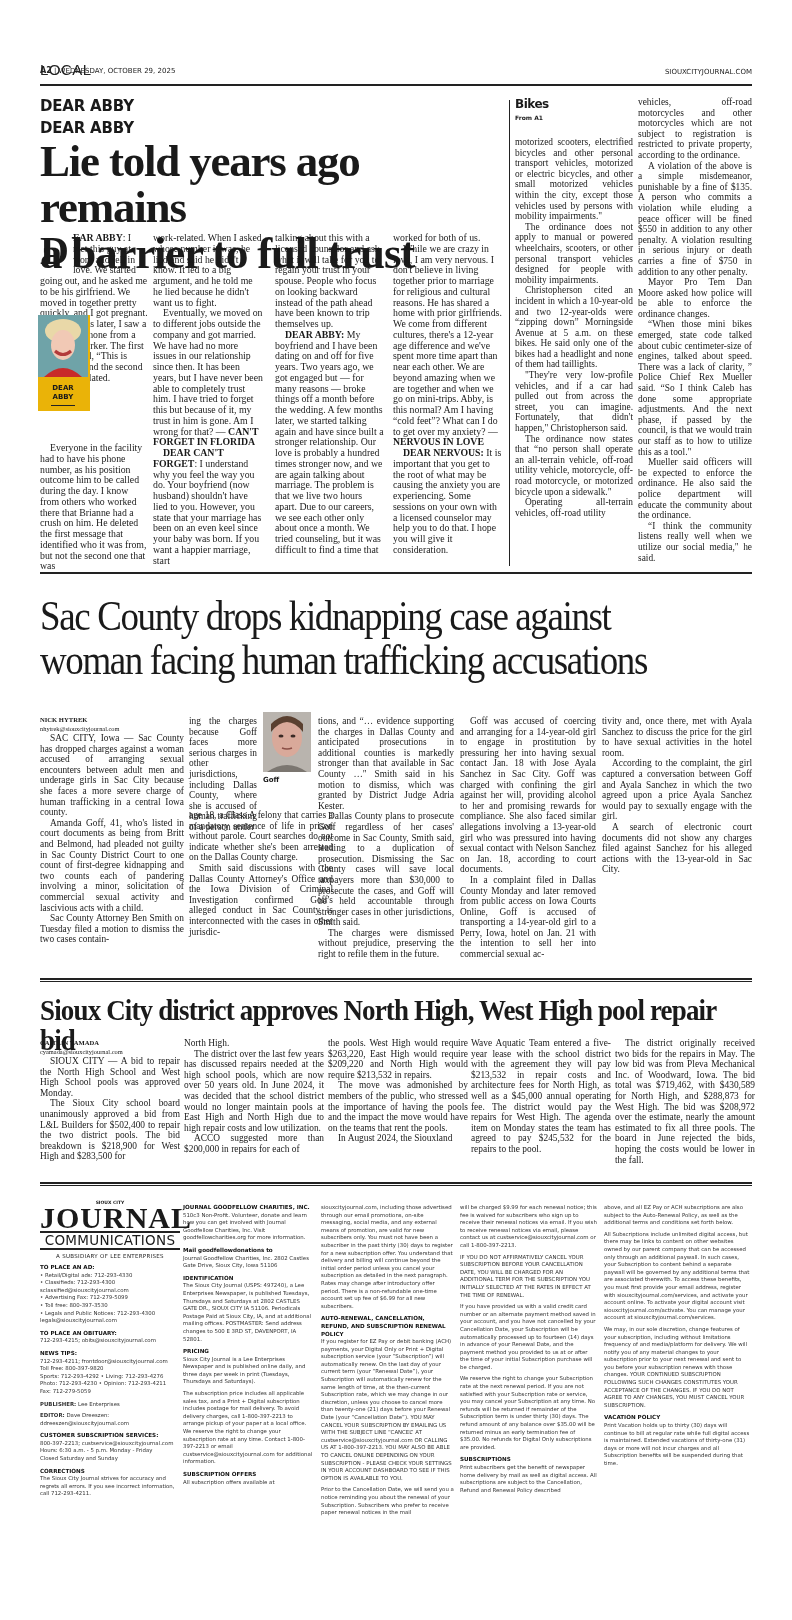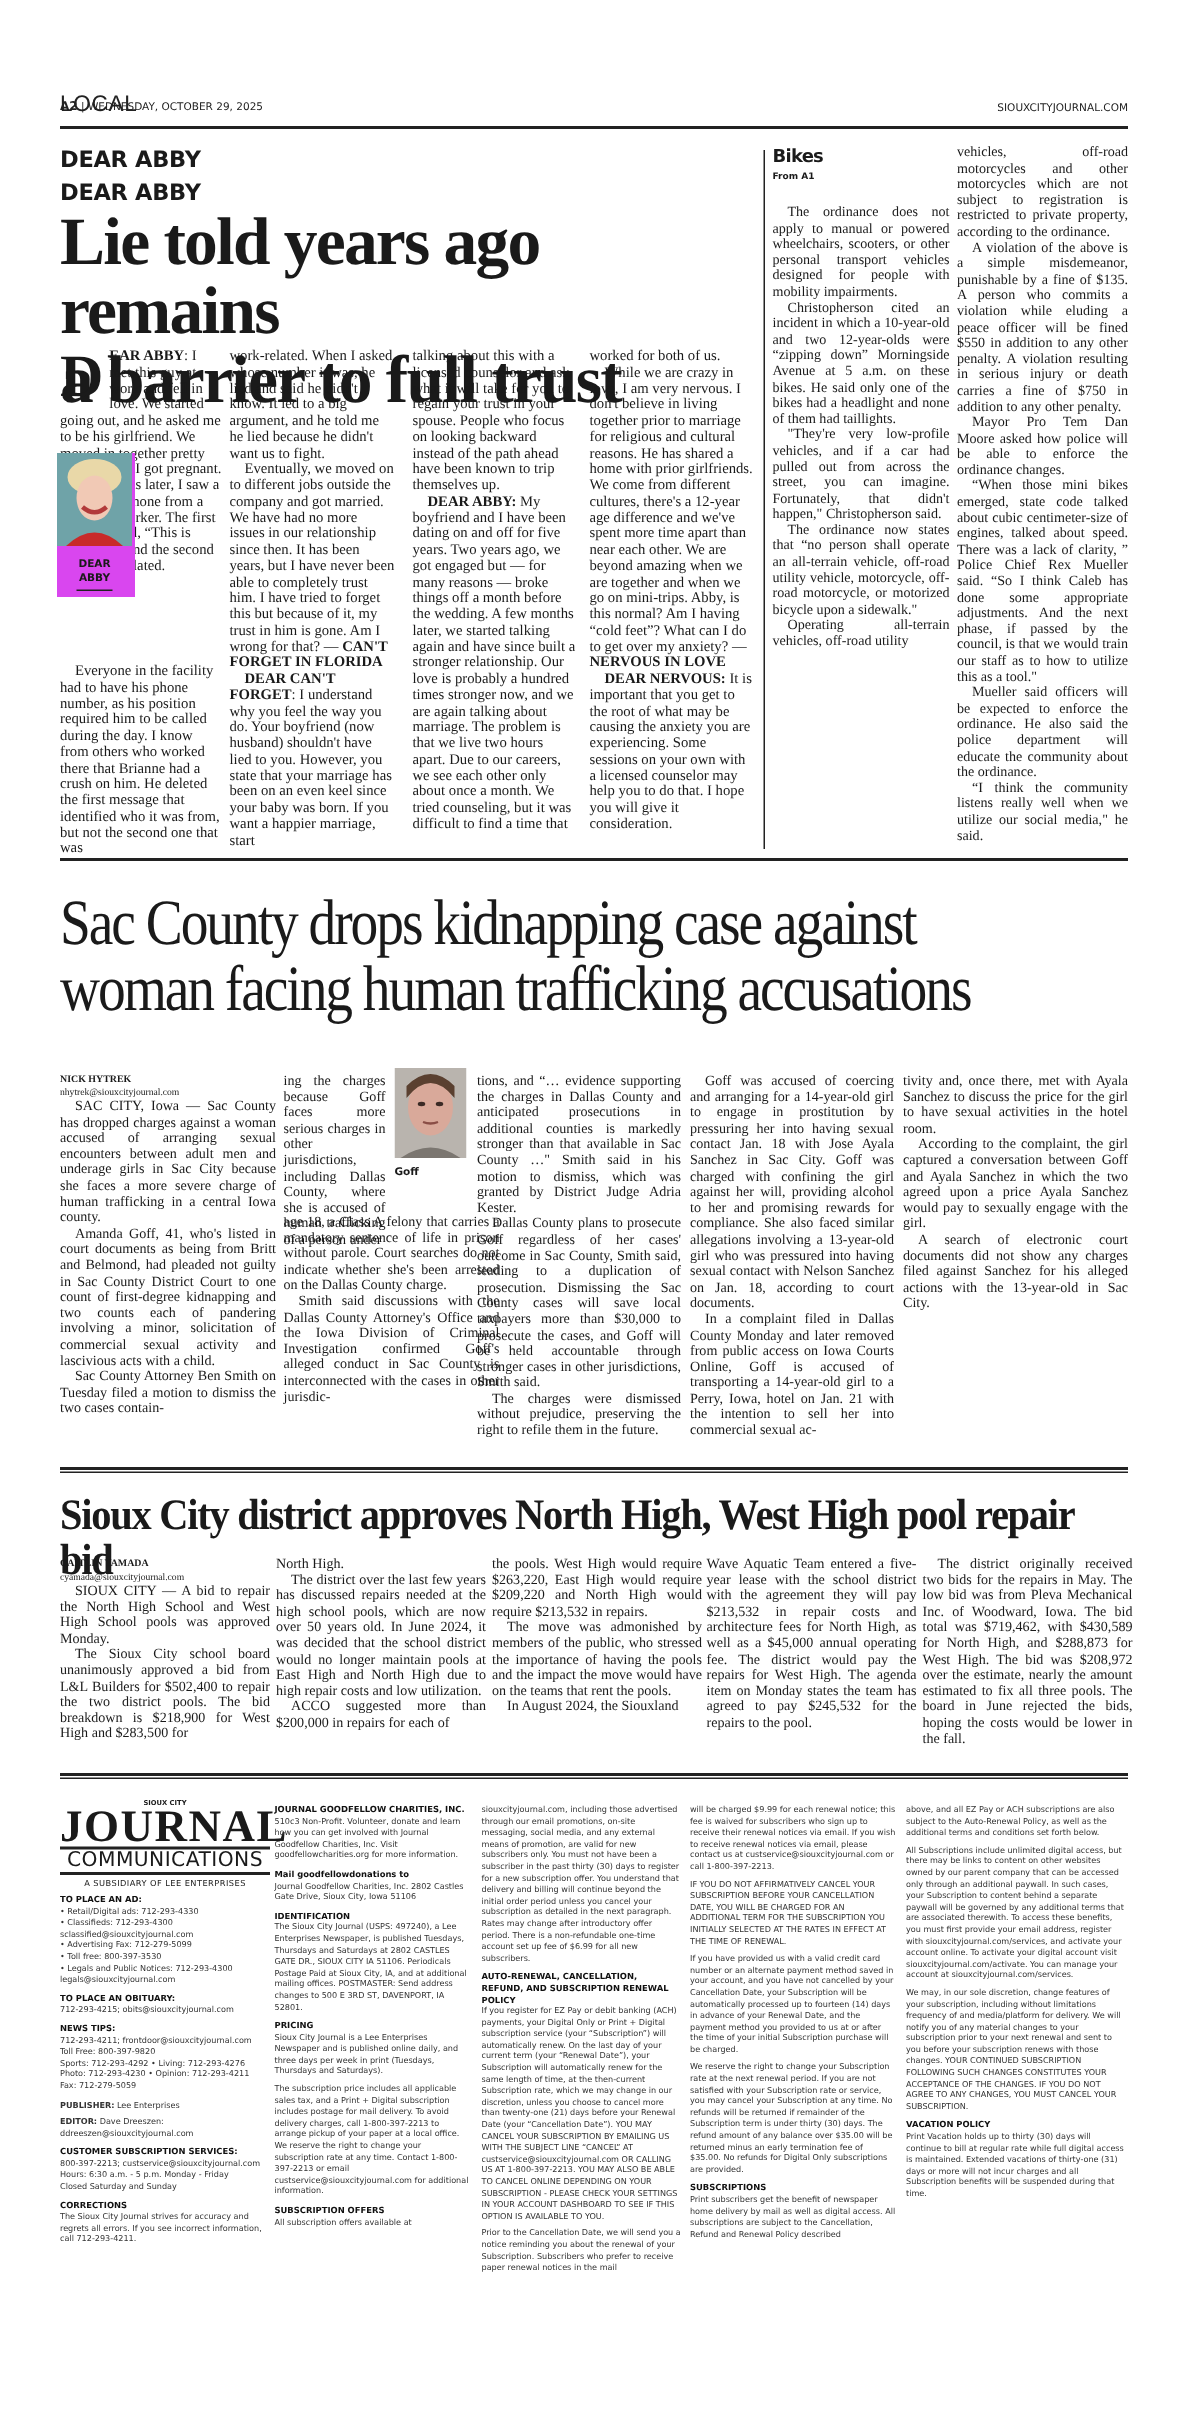--- a/index.html
+++ b/index.html
@@ -50,37 +50,37 @@
     <div>a barrier to full trust</div>
   </div>
 </div>
 
 <div class="abs abby" style="left:40px;top:233px;width:108px">
   <div class="col">
     <p class="ni"><span class="dropcap">D</span><b>EAR ABBY</b><span>: I met this guy at work and fell in love. We started going out, and he asked me to be his girlfriend. We moved in together pretty quickly, and I got pregnant. Three months later, I saw a text on his phone from a female coworker. The first message said, “This is ‘Brianne’” and the second was work-related.</span></p>
   </div>
 </div>
 
-<div class="abs" style="left:38px;top:302px;width:52px;height:96px;background:#d946ef">
+<div class="abs" style="left:38px;top:315px;width:52px;height:96px;background:#eab308">
   <svg class="photo" width="50" height="62" viewBox="0 0 50 62">
     <rect width="50" height="62" fill="#6fa3a8"></rect>
     <ellipse cx="25" cy="16" rx="18" ry="12" fill="#e9d8a8"></ellipse>
     <ellipse cx="25" cy="30" rx="12" ry="15" fill="#f1c9b5"></ellipse>
     <path d="M17 36 Q25 43 33 36" stroke="#b23a3a" stroke-width="3" fill="none"></path>
     <path d="M6 62 Q25 44 44 62 Z" fill="#c82a2a"></path>
   </svg>
   <div class="cap" style="text-align:center;width:50px;line-height:9px;margin-top:3px">
     <div>DEAR</div>
     <div>ABBY</div>
     <div style="width:24px;height:1px;background:#222;margin:3px auto 0"></div>
   </div>
 </div>
 <div class="abs abby" style="left:40px;top:443px;width:108px">
   <div class="col">
-      <p>Everyone in the facility had to have his phone number, as his position required him to be called during the day. I know from others who worked there that Brianne had a crush on him. He deleted the first message that identified who it was from, but not the second one that was</p>
+      <p>Everyone in the facility had to have his phone number, as his position outcome him to be called during the day. I know from others who worked there that Brianne had a crush on him. He deleted the first message that identified who it was from, but not the second one that was</p>
     </div>
 </div>
 
 <div class="abs abby" style="left:153px;top:233px;width:110px">
   <div class="col">
     <p class="ni">work-related. When I asked whose number it was, he lied and said he didn't know. It led to a big argument, and he told me he lied because he didn't want us to fight.</p>
     <p><span>Eventually, we moved on to different jobs outside the company and got married. We have had no more issues in our relationship since then. It has been years, but I have never been able to completely trust him. I have tried to forget this but because of it, my trust in him is gone. Am I wrong for that? — </span><b>CAN'T FORGET IN FLORIDA</b></p>
     <p><b>DEAR CAN'T FORGET</b><span>: I understand why you feel the way you do. Your boyfriend (now husband) shouldn't have lied to you. However, you state that your marriage has been on an even keel since your baby was born. If you want a happier marriage, start</span></p>
   </div>
 </div>
@@ -99,20 +99,21 @@
     <p><b>DEAR NERVOUS:</b><span> It is important that you get to the root of what may be causing the anxiety you are experiencing. Some sessions on your own with a licensed counselor may help you to do that. I hope you will give it consideration.</span></p>
   </div>
 </div>
 
 <div class="abs vline" style="left:509px;top:100px;height:466px"></div>
 
 <div class="abs" style="left:515px;top:97px;width:118px">
   <div style="font-family:'DejaVu Sans',sans-serif;font-weight:bold;font-size:12px;letter-spacing:-.5px">Bikes</div>
   <div style="font-family:'DejaVu Sans',sans-serif;font-weight:bold;font-size:6px;margin-top:3px">From A1</div>
   <div class="col" style="margin-top:16px">
+    <p class="ni">motorized scooters, electrified bicycles and other personal transport vehicles, motorized or electric bicycles, and other small motorized vehicles within the city, except those vehicles used by persons with mobility impairments."</p>
     <p>The ordinance does not apply to manual or powered wheelchairs, scooters, or other personal transport vehicles designed for people with mobility impairments.</p>
     <p>Christopherson cited an incident in which a 10-year-old and two 12-year-olds were “zipping down” Morningside Avenue at 5 a.m. on these bikes. He said only one of the bikes had a headlight and none of them had taillights.</p>
     <p>"They're very low-profile vehicles, and if a car had pulled out from across the street, you can imagine. Fortunately, that didn't happen," Christopherson said.</p>
     <p>The ordinance now states that “no person shall operate an all-terrain vehicle, off-road utility vehicle, motorcycle, off-road motorcycle, or motorized bicycle upon a sidewalk."</p>
     <p>Operating all-terrain vehicles, off-road utility</p>
   </div>
 </div>
 <div class="abs" style="left:638px;top:97px;width:114px">
   <div class="col">
     <p class="ni">vehicles, off-road motorcycles and other motorcycles which are not subject to registration is restricted to private property, according to the ordinance.</p>

